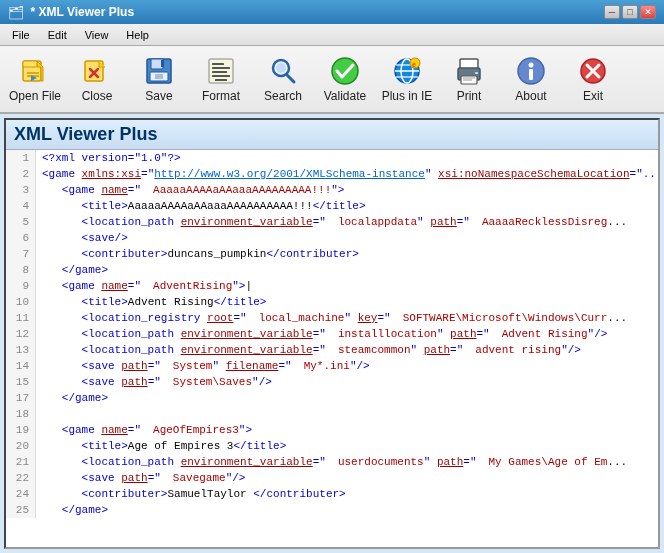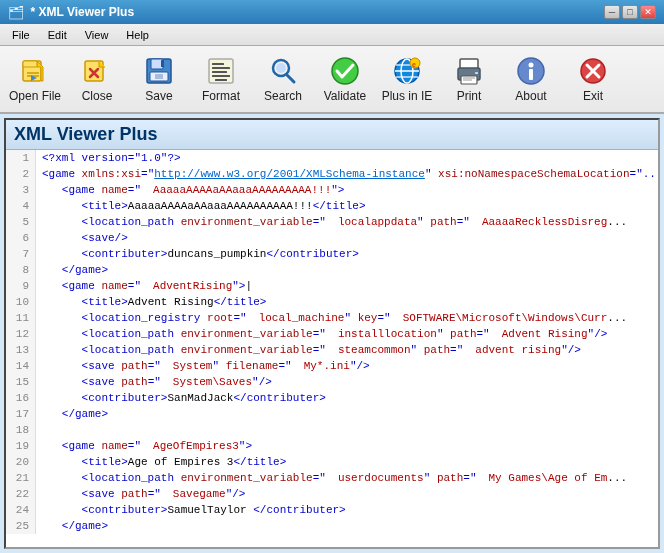--- a/index.html
+++ b/index.html
@@ -142,21 +142,21 @@
       border-right: 1px solid #ddd;
       user-select: none;
       font-size: 11px;
     }
     .line-content {
       padding-left: 6px;
       white-space: nowrap;
       color: #000;
     }
     .xml-tag { color: #0000cc; }
-    .xml-attr { color: #990000; }
+    .xml-attr { color: #990000; text-decoration: underline; }
     .xml-value { color: #aa0000; padding-left: 12px; }
     .xml-link { color: #0066cc; text-decoration: underline; }
     .xml-text { color: #000; }
     .xml-pi { color: #0000cc; }
 
     
     svg { display: block; }
   </style>
 </head>
 <body>
@@ -410,26 +410,20 @@
       </span>
     </div>
 
     <div class="xml-line">
       <span class="line-num">15</span>
       <span class="line-content">
         <span class="xml-text">&nbsp;&nbsp;&nbsp;&nbsp;&nbsp;&nbsp;</span><span class="xml-tag">&lt;save </span><span class="xml-attr">path</span><span class="xml-tag">="</span><span class="xml-value">System\Saves</span><span class="xml-tag">"/&gt;</span>
       </span>
     </div>
 
-    <div class="xml-line">
-      <span class="line-num">16</span>
-      <span class="line-content">
-        <span class="xml-text">&nbsp;&nbsp;&nbsp;&nbsp;&nbsp;&nbsp;</span><span class="xml-tag">&lt;contributer&gt;</span><span class="xml-text">SanMadJack</span><span class="xml-tag">&lt;/contributer&gt;</span>
-      </span>
-    </div>
 
     <div class="xml-line">
       <span class="line-num">17</span>
       <span class="line-content">
         <span class="xml-text">&nbsp;&nbsp;&nbsp;</span><span class="xml-tag">&lt;/game&gt;</span>
       </span>
     </div>
 
     <div class="xml-line">
       <span class="line-num">18</span>

